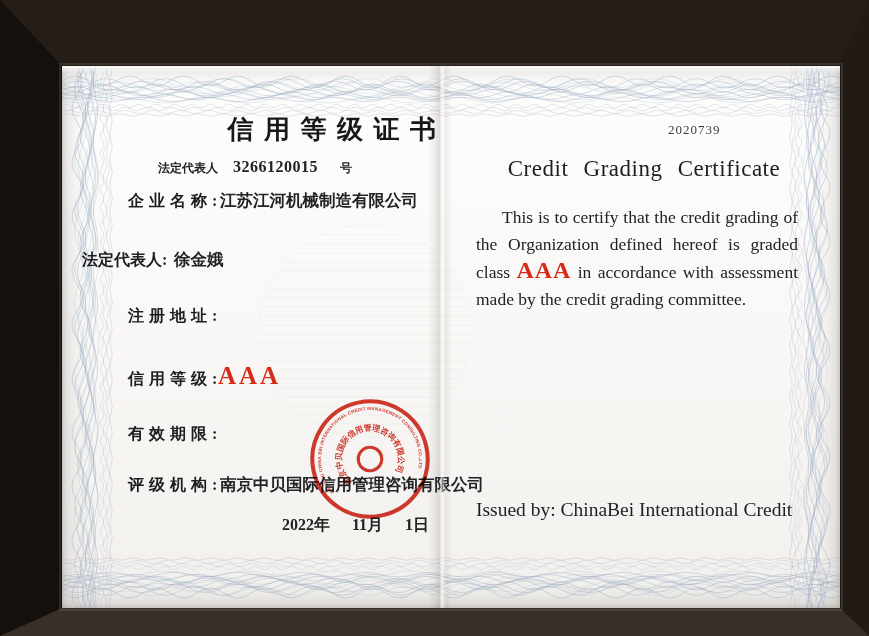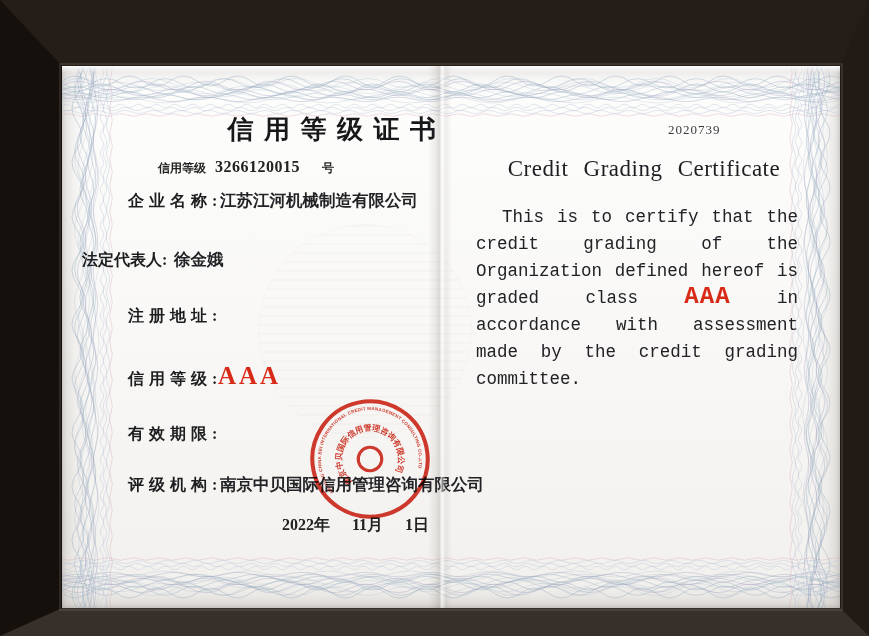--- a/index.html
+++ b/index.html
@@ -32,40 +32,40 @@
 
   .page{position:absolute;top:0;height:542px;z-index:3;color:#232326;}
   .page-left{left:0;width:376px;}
   .page-right{left:396px;width:402px;margin-top:36px;}
 
   
   .cn-title{position:absolute;left:0;top:46px;width:376px;text-align:right;
             font-size:26px;font-weight:bold;letter-spacing:2px;color:#17171a;}
   .certno{position:absolute;left:96px;top:92px;display:flex;align-items:baseline;color:#222;}
   .certno .pre{font-size:12px;font-weight:bold;}
-  .certno .num{font-size:16px;font-weight:bold;margin-left:9px;letter-spacing:.5px;}
+  .certno .num{font-size:16px;font-weight:bold;margin-left:15px;letter-spacing:.5px;}
   .certno .suf{font-size:12px;font-weight:bold;margin-left:22px;}
   .row{position:absolute;left:20px;display:flex;align-items:baseline;}
   .flabel{font-size:16px;font-weight:bold;color:#1d1d20;width:102px;flex:0 0 102px;}
   .flabel.spread{letter-spacing:5px;padding-left:46px;}
   .fvalue{font-size:16.5px;font-weight:600;color:#232327;margin-left:-10px;white-space:nowrap;}
   .fvalue.grade{font-size:25px;font-weight:bold;letter-spacing:3px;margin-left:-12px;}
   .date-row{position:absolute;left:0;top:449px;width:376px;text-align:right;
             font-size:16px;font-weight:bold;color:#222;}
   .date-row span{margin:0 9px;}
 
   .stamp{position:absolute;left:246px;top:331px;width:124px;height:124px;z-index:5;
          transform:rotate(-12deg);opacity:.92;mix-blend-mode:multiply;}
 
   
   .serial{position:absolute;left:210px;top:20px;font-size:13px;letter-spacing:1px;color:#3a3a3e;}
   .en-title{position:absolute;left:18px;top:54px;width:336px;text-align:center;
             font-size:23px;word-spacing:9px;letter-spacing:.5px;color:#1e1e22;}
   .en-body{position:absolute;left:18px;top:102px;width:322px;font-size:17.5px;line-height:27px;
-           text-align:justify;color:#222226;text-indent:26px;font-family:Liberation Mono, monospace;}
+           text-align:justify;color:#222226;text-indent:26px;}
   .grade-inline{font-weight:bold;font-size:24px;letter-spacing:1px;line-height:1;}
   .valid{position:absolute;left:18px;top:247px;width:322px;text-align:center;
          font-family:"DejaVu Sans Mono","Liberation Mono",monospace;font-size:15px;color:#27272b;}
   .issued{position:absolute;left:18px;top:394px;width:360px;font-size:19.5px;line-height:27px;color:#1f1f23;}
   .issued .l2{margin-left:96px;}
   .red{color:#d92a17;}
 </style>
 </head>
 <body>
 
@@ -159,21 +159,21 @@
           <path d="M0,49 q6.5,-2.5 13,0 t13,0 t13,0 t13,0 t13,0 t13,0 t13,0 t13,0 t13,0 t13,0 t13,0 t13,0 t13,0 t13,0 t13,0 t13,0 t13,0 t13,0 t13,0 t13,0 t13,0 t13,0 t13,0 t13,0 t13,0 t13,0 t13,0 t13,0 t13,0 t13,0 t13,0 t13,0 t13,0 t13,0 t13,0 t13,0 t13,0 t13,0 t13,0 t13,0 t13,0 t13,0" fill="none" stroke="#cf9fae" stroke-width="0.75" opacity="0.45"></path>
         </g>
       </svg>
     <div class="paper-topglare"></div>
     <div class="watermark"></div>
 
     <div class="page page-left">
       <div class="cn-title">信 用 等 级 证 书</div>
 
       <div class="certno">
-        <span class="pre">信用等级</span>
+        <span class="pre">法定代表人</span>
         <span class="num">3266120015</span>
         <span class="suf">号</span>
       </div>
 
       <div class="row" style="top:124px">
         <span class="flabel spread">企业名称:</span>
         <span class="fvalue">江苏江河机械制造有限公司</span>
       </div>
       <div class="row" style="top:183px">
         <span class="flabel">法定代表人:</span>
@@ -203,20 +203,24 @@
 
     <div class="page page-right">
       <div class="serial">2020739</div>
       <div class="en-title">Credit Grading Certificate</div>
       <div class="en-body">
         <span>This is to certify that the credit grading of the Organization defined hereof is graded class</span>
         <span class="grade-inline red">AAA</span>
         <span>in accordance with assessment made by the credit grading committee.</span>
       </div>
       <div class="issued">
+        <div>
+          <span>Issued by:</span>
+          <span>ChinaBei International Credit</span>
+        </div>
       </div>
     </div>
 
     <svg class="stamp" viewBox="0 0 200 200">
       <defs>
         <path id="arcEn" d="M 31.6,139.5 A 79,79 0 1 1 168.4,139.5"></path>
         <path id="arcZh" d="M 64.8,129.6 A 46,46 0 1 1 135.2,129.6"></path>
       </defs>
       <circle cx="100" cy="100" r="93" fill="none" stroke="#d22a1c" stroke-width="6.5"></circle>
       <circle cx="100" cy="100" r="19" fill="none" stroke="#d22a1c" stroke-width="5"></circle>

